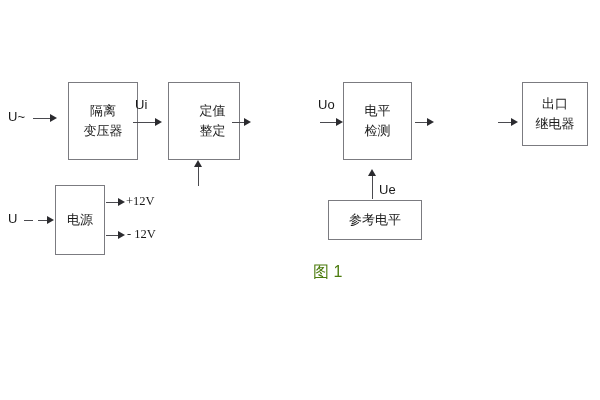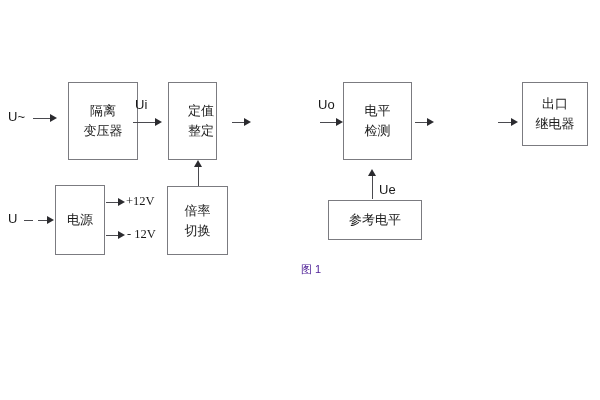--- a/index.html
+++ b/index.html
@@ -36,23 +36,24 @@
   .label {
     position: absolute;
     color: #1a1a1a;
     font-size: 13px;
     white-space: nowrap;
     line-height: 1;
   }
   .label.sm { font-size: 12.5px; font-family: Liberation Serif, serif; }
   .caption {
     position: absolute;
-    color: #4c1d95;
-    font-size: 11px;
+    color: #4d7c0f;
+    font-size: 16px;
     white-space: nowrap;
+    margin-left: 12px;
   }
   
   .hline {
     position: absolute;
     height: 0;
     border-top: 1px solid #4a4a4f;
   }
   .vline {
     position: absolute;
     width: 0;
@@ -90,21 +91,21 @@
 
   <div class="box" style="left:58px; top:82px; width:70px; height:78px;margin-left:10px;">
     <span class="ln">隔离</span>
     <span class="ln">变压器</span>
   </div>
 
   <div class="label" style="left:135px; top:98px;">Ui</div>
   <div class="hline" style="left:133px; top:122px; width:23px;"></div>
   <div class="arrow-r" style="left:155px; top:118px;"></div>
 
-  <div class="box" style="left:168px; top:82px; width:49px; height:78px;padding-left:17px;">
+  <div class="box" style="left:168px; top:82px; width:72px; height:78px;padding-left:17px;">
     <span class="ln">定值</span>
     <span class="ln">整定</span>
   </div>
 
   <div class="hline" style="left:232px; top:122px; width:15px;"></div>
   <div class="arrow-r" style="left:244px; top:118px;"></div>
 
 
   <div class="label" style="left:318px; top:98px;">Uo</div>
   <div class="hline" style="left:320px; top:122px; width:17px;"></div>
@@ -137,24 +138,20 @@
   </div>
 
   <div class="hline" style="left:106px; top:202px; width:14px;"></div>
   <div class="arrow-r" style="left:118px; top:198px;"></div>
   <div class="label sm" style="left:126px; top:195px;">+12V</div>
 
   <div class="hline" style="left:106px; top:235px; width:14px;"></div>
   <div class="arrow-r" style="left:118px; top:231px;"></div>
   <div class="label sm" style="left:127px; top:228px;">- 12V</div>
 
-  <div class="box" style="left:167px; top:186px; width:61px; height:69px;">
-    <span class="ln">倍率</span>
-    <span class="ln">切换</span>
-  </div>
 
   <div class="vline" style="left:198px; top:166px; height:20px;"></div>
   <div class="arrow-u" style="left:194px; top:160px;"></div>
 
   <div class="vline" style="left:372px; top:175px; height:24px;"></div>
   <div class="arrow-u" style="left:368px; top:169px;"></div>
   <div class="label" style="left:379px; top:183px;">Ue</div>
 
   <div class="box" style="left:328px; top:200px; width:94px; height:40px;align-items:center;">
     <span class="ln">参考电平</span>

